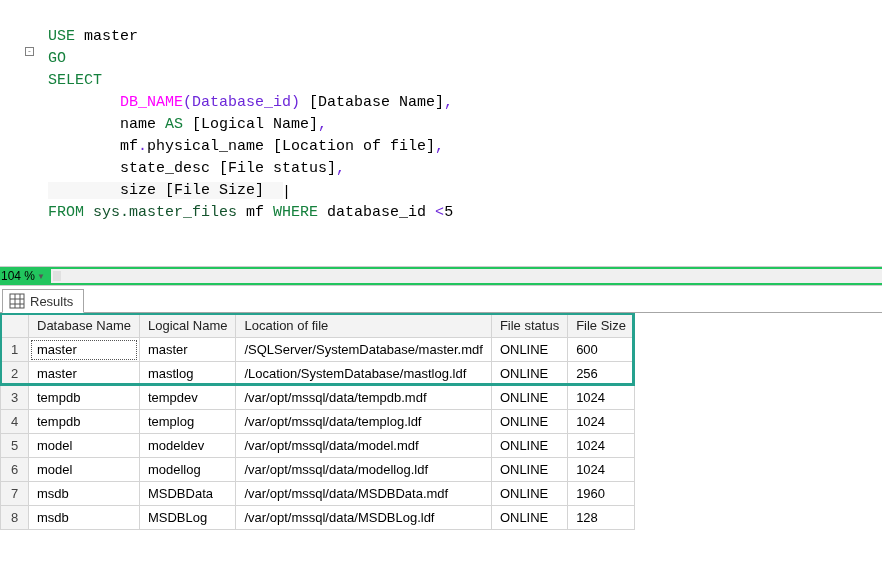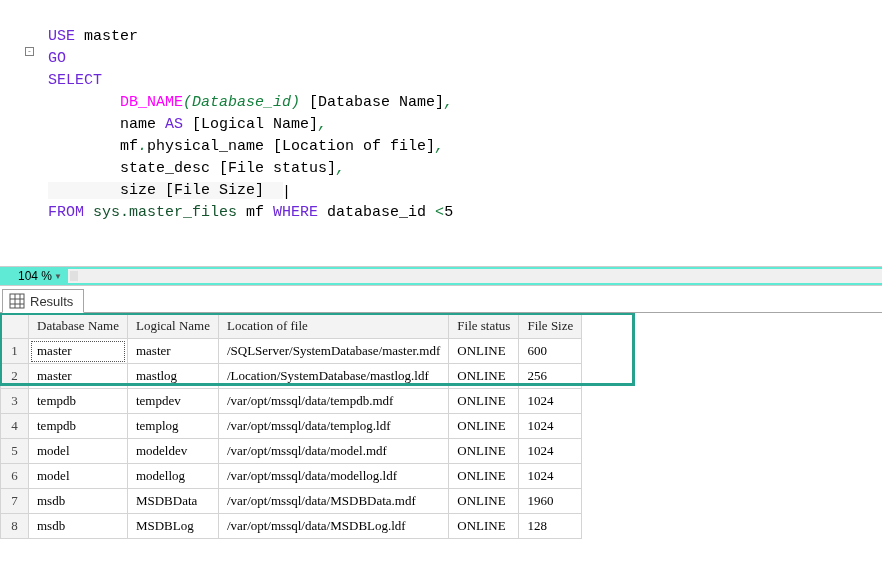--- a/index.html
+++ b/index.html
@@ -45,41 +45,41 @@
     color: #808080;
     font-family: monospace;
   }
   .code {
     font-family: Consolas, "Courier New", monospace;
     font-size: 15px;
     line-height: 22px;
     white-space: pre;
     padding-left: 16px;
   }
-  .kw  { color: #6d28d9; }
+  .kw  { color: #15803d; }
   .fn  { color: #ff00ff; }
   .sysobj { color: #14532d; }
-  .op  { color: #15803d; font-style: italic; }
+  .op  { color: #6d28d9; }
   .caret-line { background: #f7f7f7; font-family: Liberation Mono, monospace; }
   .caret {
     display: inline-block;
     width: 1px;
     height: 16px;
     vertical-align: middle;
   }
   
   .zoom-row {
     height: 20px;
     border-top: 1px solid #ccc;
     border-bottom: 1px solid #ccc;
     display: flex;
     align-items: center;
     font-size: 12px;
-    padding-left: 18px;
-    background: #5eead4;
+    padding-left: 1px;
+    background: #22c55e;
   }
   .zoom-box {
     display: flex;
     align-items: center;
     gap: 2px;
   }
   .zoom-caret {
     font-size: 8px;
     color: #555;
   }
@@ -126,21 +126,20 @@
   .tab .ico { width: 16px; height: 16px; }
   
   .grid-wrap {
     position: relative;
     height: 270px;
     overflow: auto;
   }
   table.grid {
     border-collapse: collapse;
     font-size: 13px;
-    font-family: Liberation Serif, serif;
   }
   table.grid th, table.grid td {
     border: 1px solid #d4d4d4;
     padding: 4px 8px;
     text-align: left;
     white-space: nowrap;
     height: 20px;
     background: #fff;
   }
   table.grid th {

